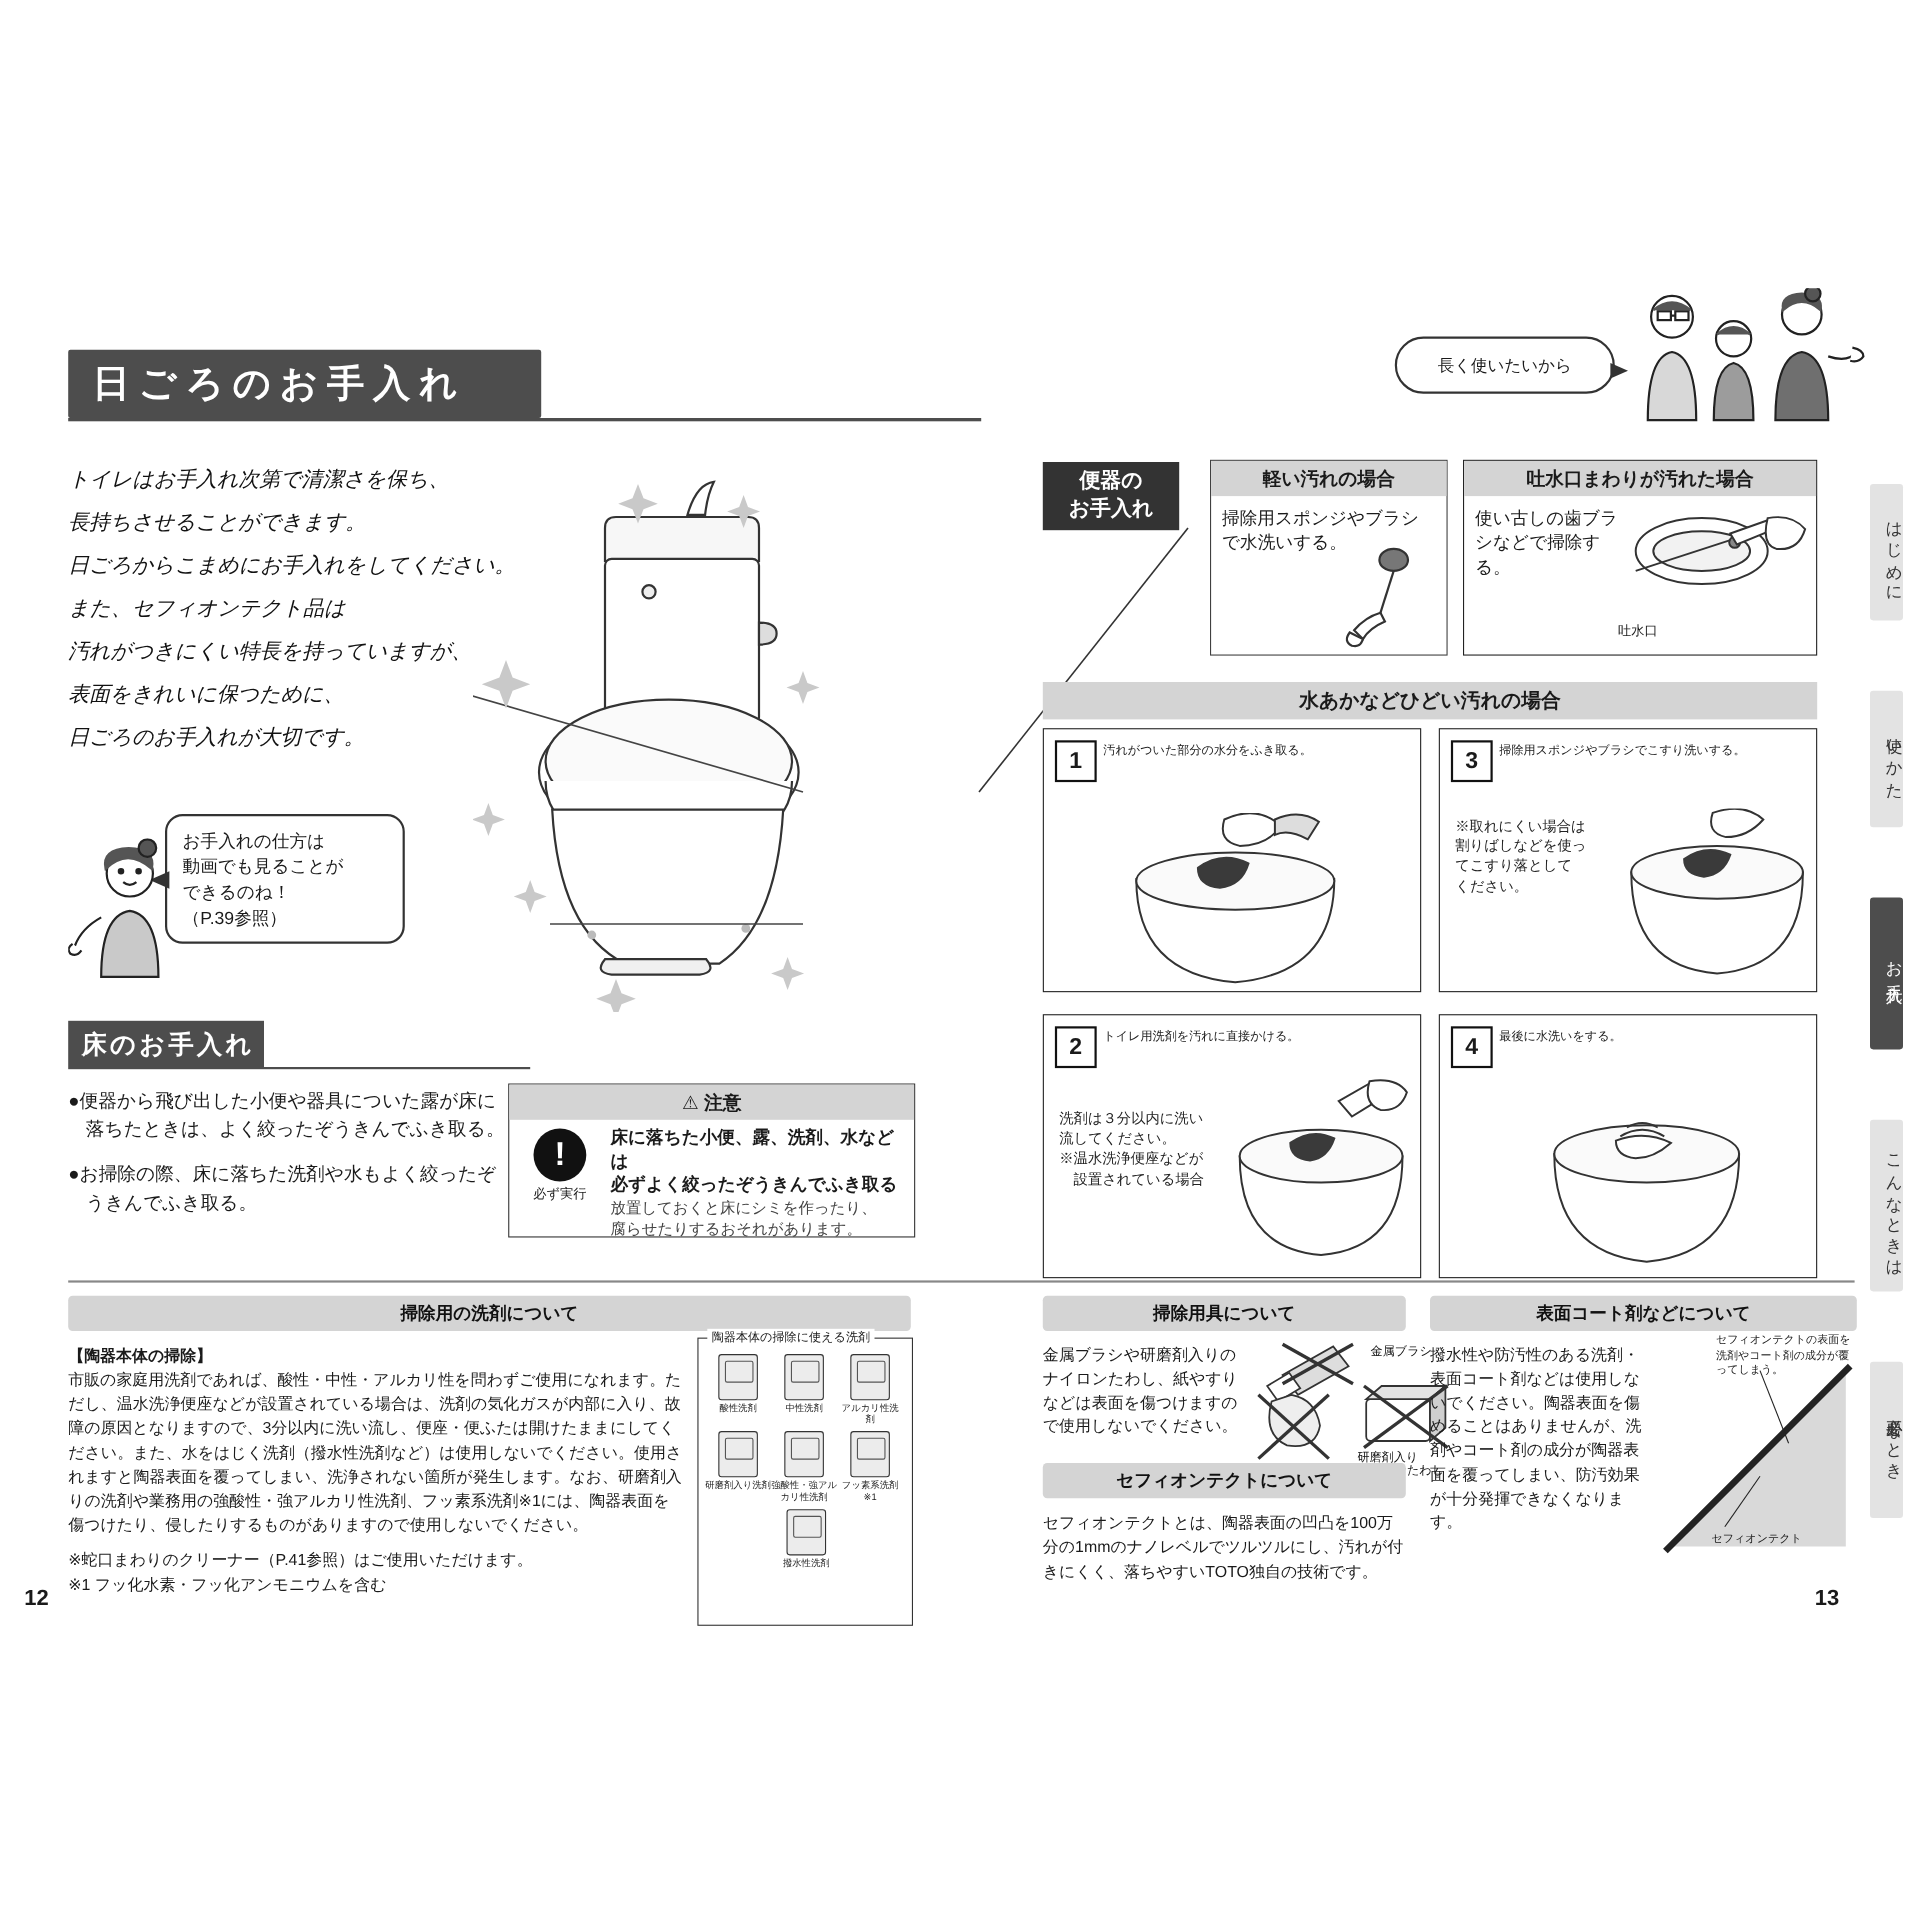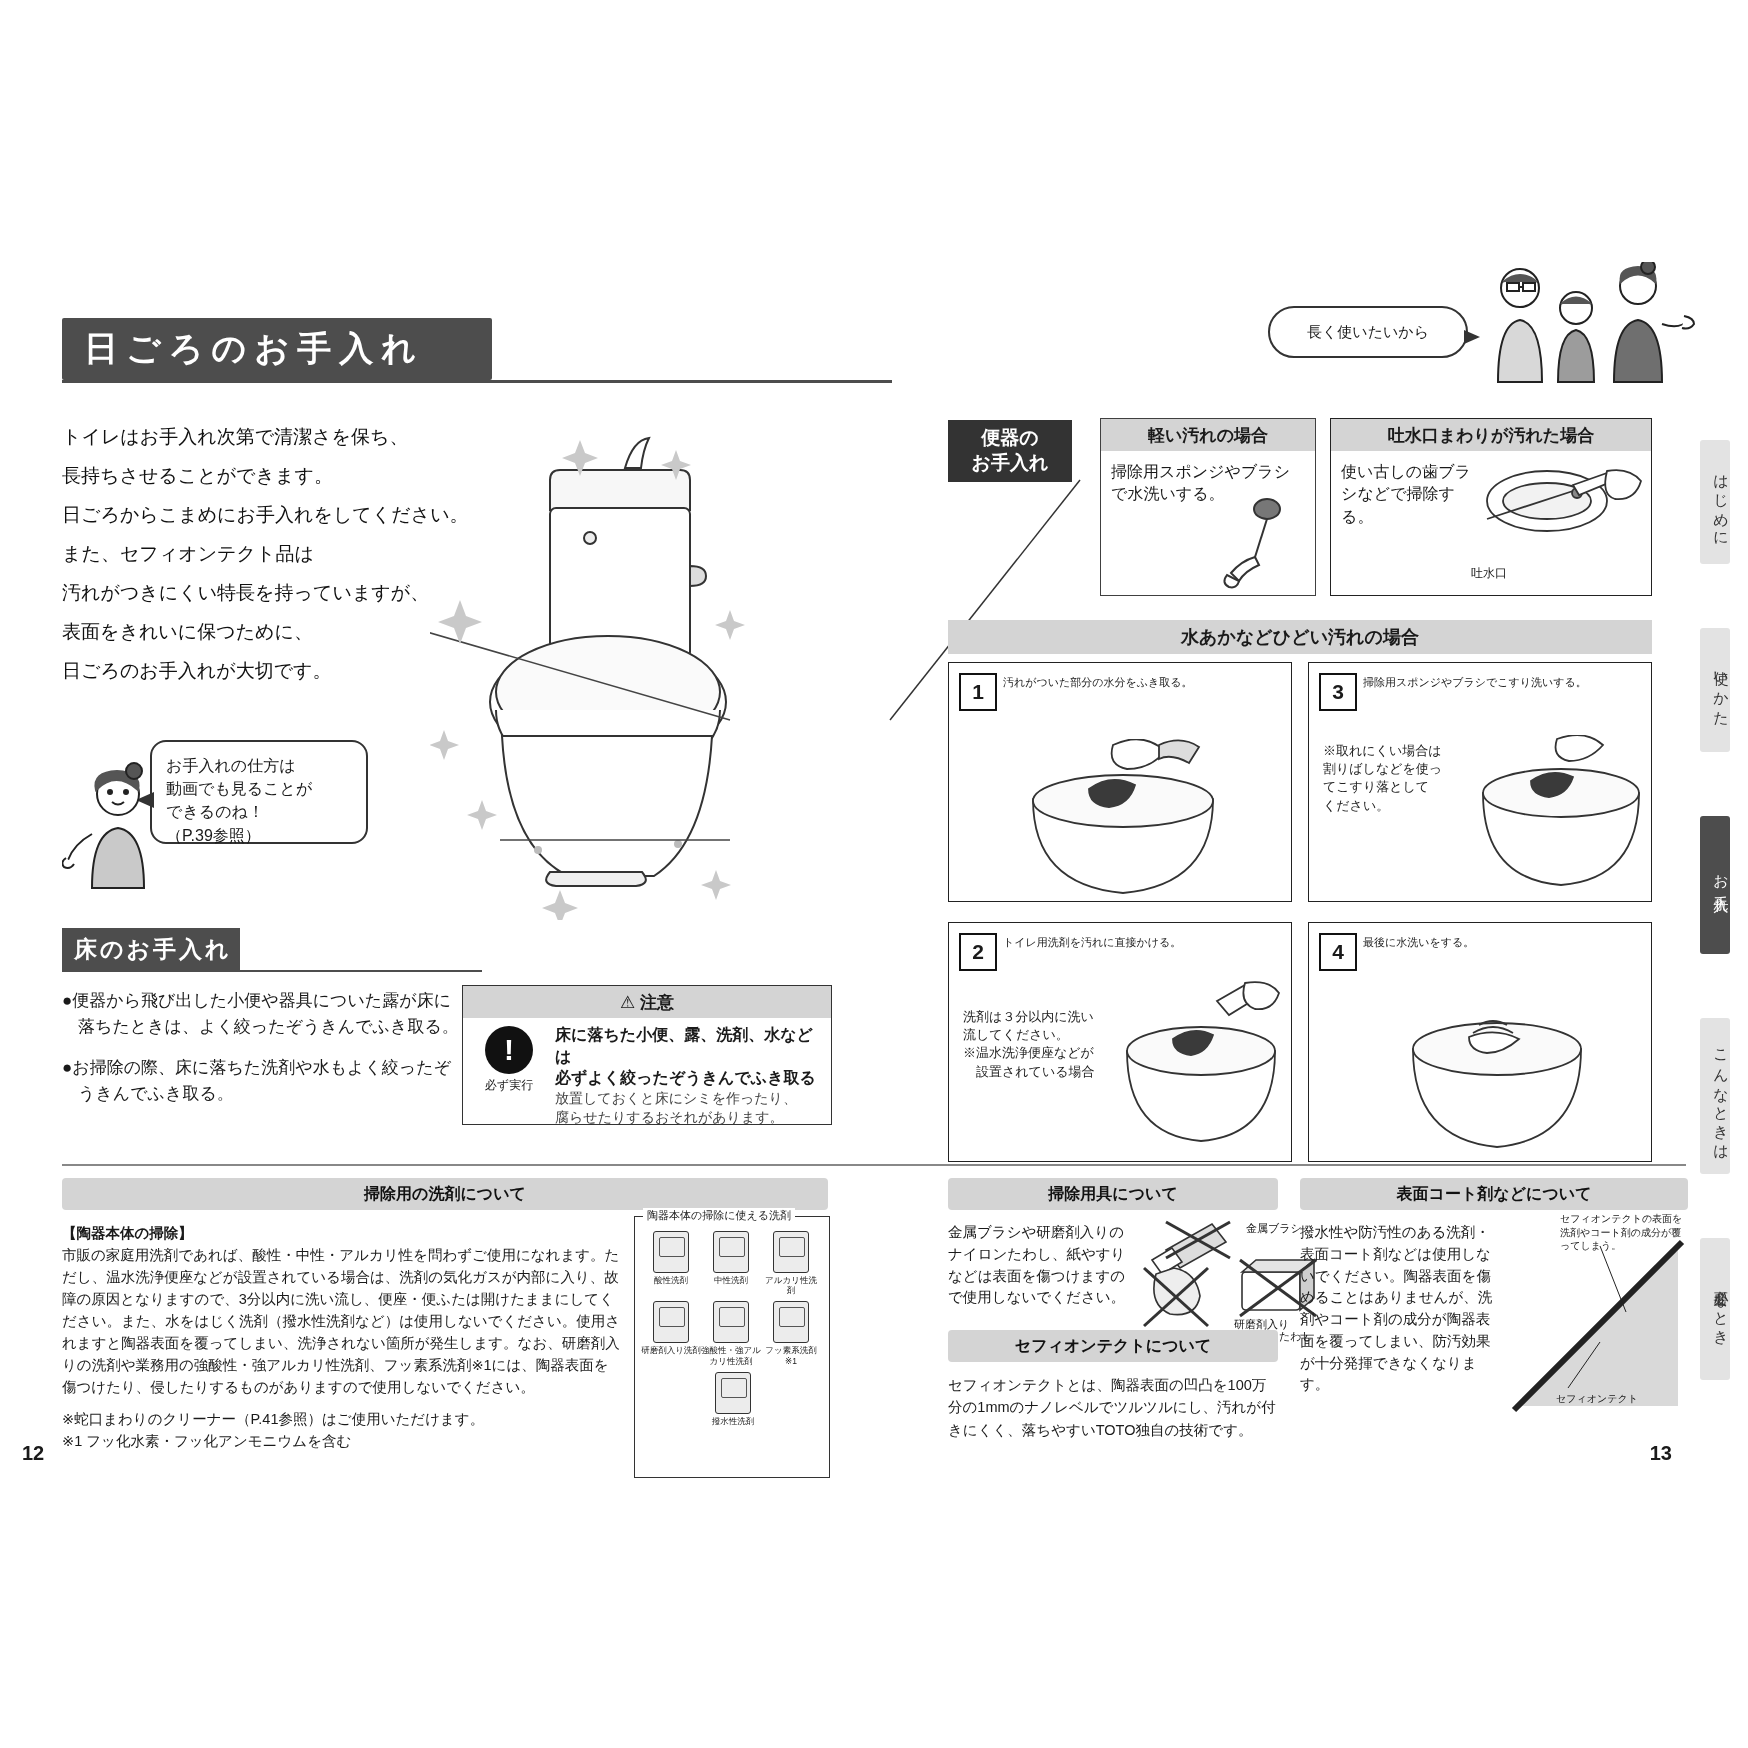--- a/index.html
+++ b/index.html
@@ -25,21 +25,21 @@
   .blk { position: absolute; box-sizing: border-box; }
   .hdr-gray {
     background: #d4d4d4;
     color: #111;
     font-weight: bold;
     display: flex;
     align-items: center;
     justify-content: center;
     border-radius: 4px;
   }
-  .txt { line-height: 1.55; }
+  .txt { line-height: 1.55; font-style: italic; }
   .tiny { font-size: 10px; }
 
   
   #main-title {
     left: 62px; top: 318px; width: 430px; height: 62px;
     background: #4d4d4d; color: #fff;
     font-size: 34px; font-weight: bold; letter-spacing: 8px;
     display: flex; align-items: center; padding-left: 22px;
     border-radius: 2px;
   }
@@ -62,21 +62,21 @@
   }
   #family-bubble:after {
     content: ""; position: absolute; right: -14px; top: 22px;
     width: 0; height: 0; border-left: 16px solid #333;
     border-top: 7px solid transparent; border-bottom: 7px solid transparent;
   }
   .person { position: absolute; }
 
   
   #girl-bubble {
-    left: 150px; top: 740px; width: 218px; height: 104px;
+    left: 150px; top: 740px; width: 218px; height: 118px;
     border: 2px solid #333; border-radius: 16px; background: #fff;
     font-size: 16px; line-height: 1.45; padding: 12px 10px 0 14px;
   }
   #girl-bubble:after {
     content: ""; position: absolute; left: -16px; top: 50px;
     width: 0; height: 0; border-right: 18px solid #333;
     border-top: 8px solid transparent; border-bottom: 8px solid transparent;
   }
 
   

